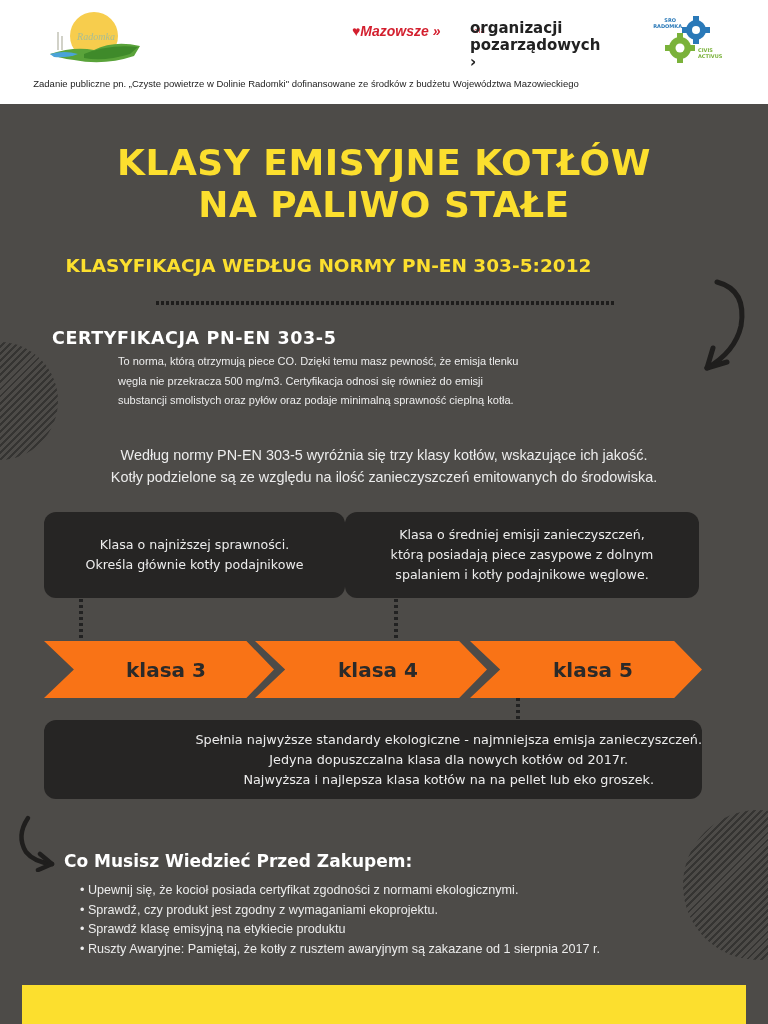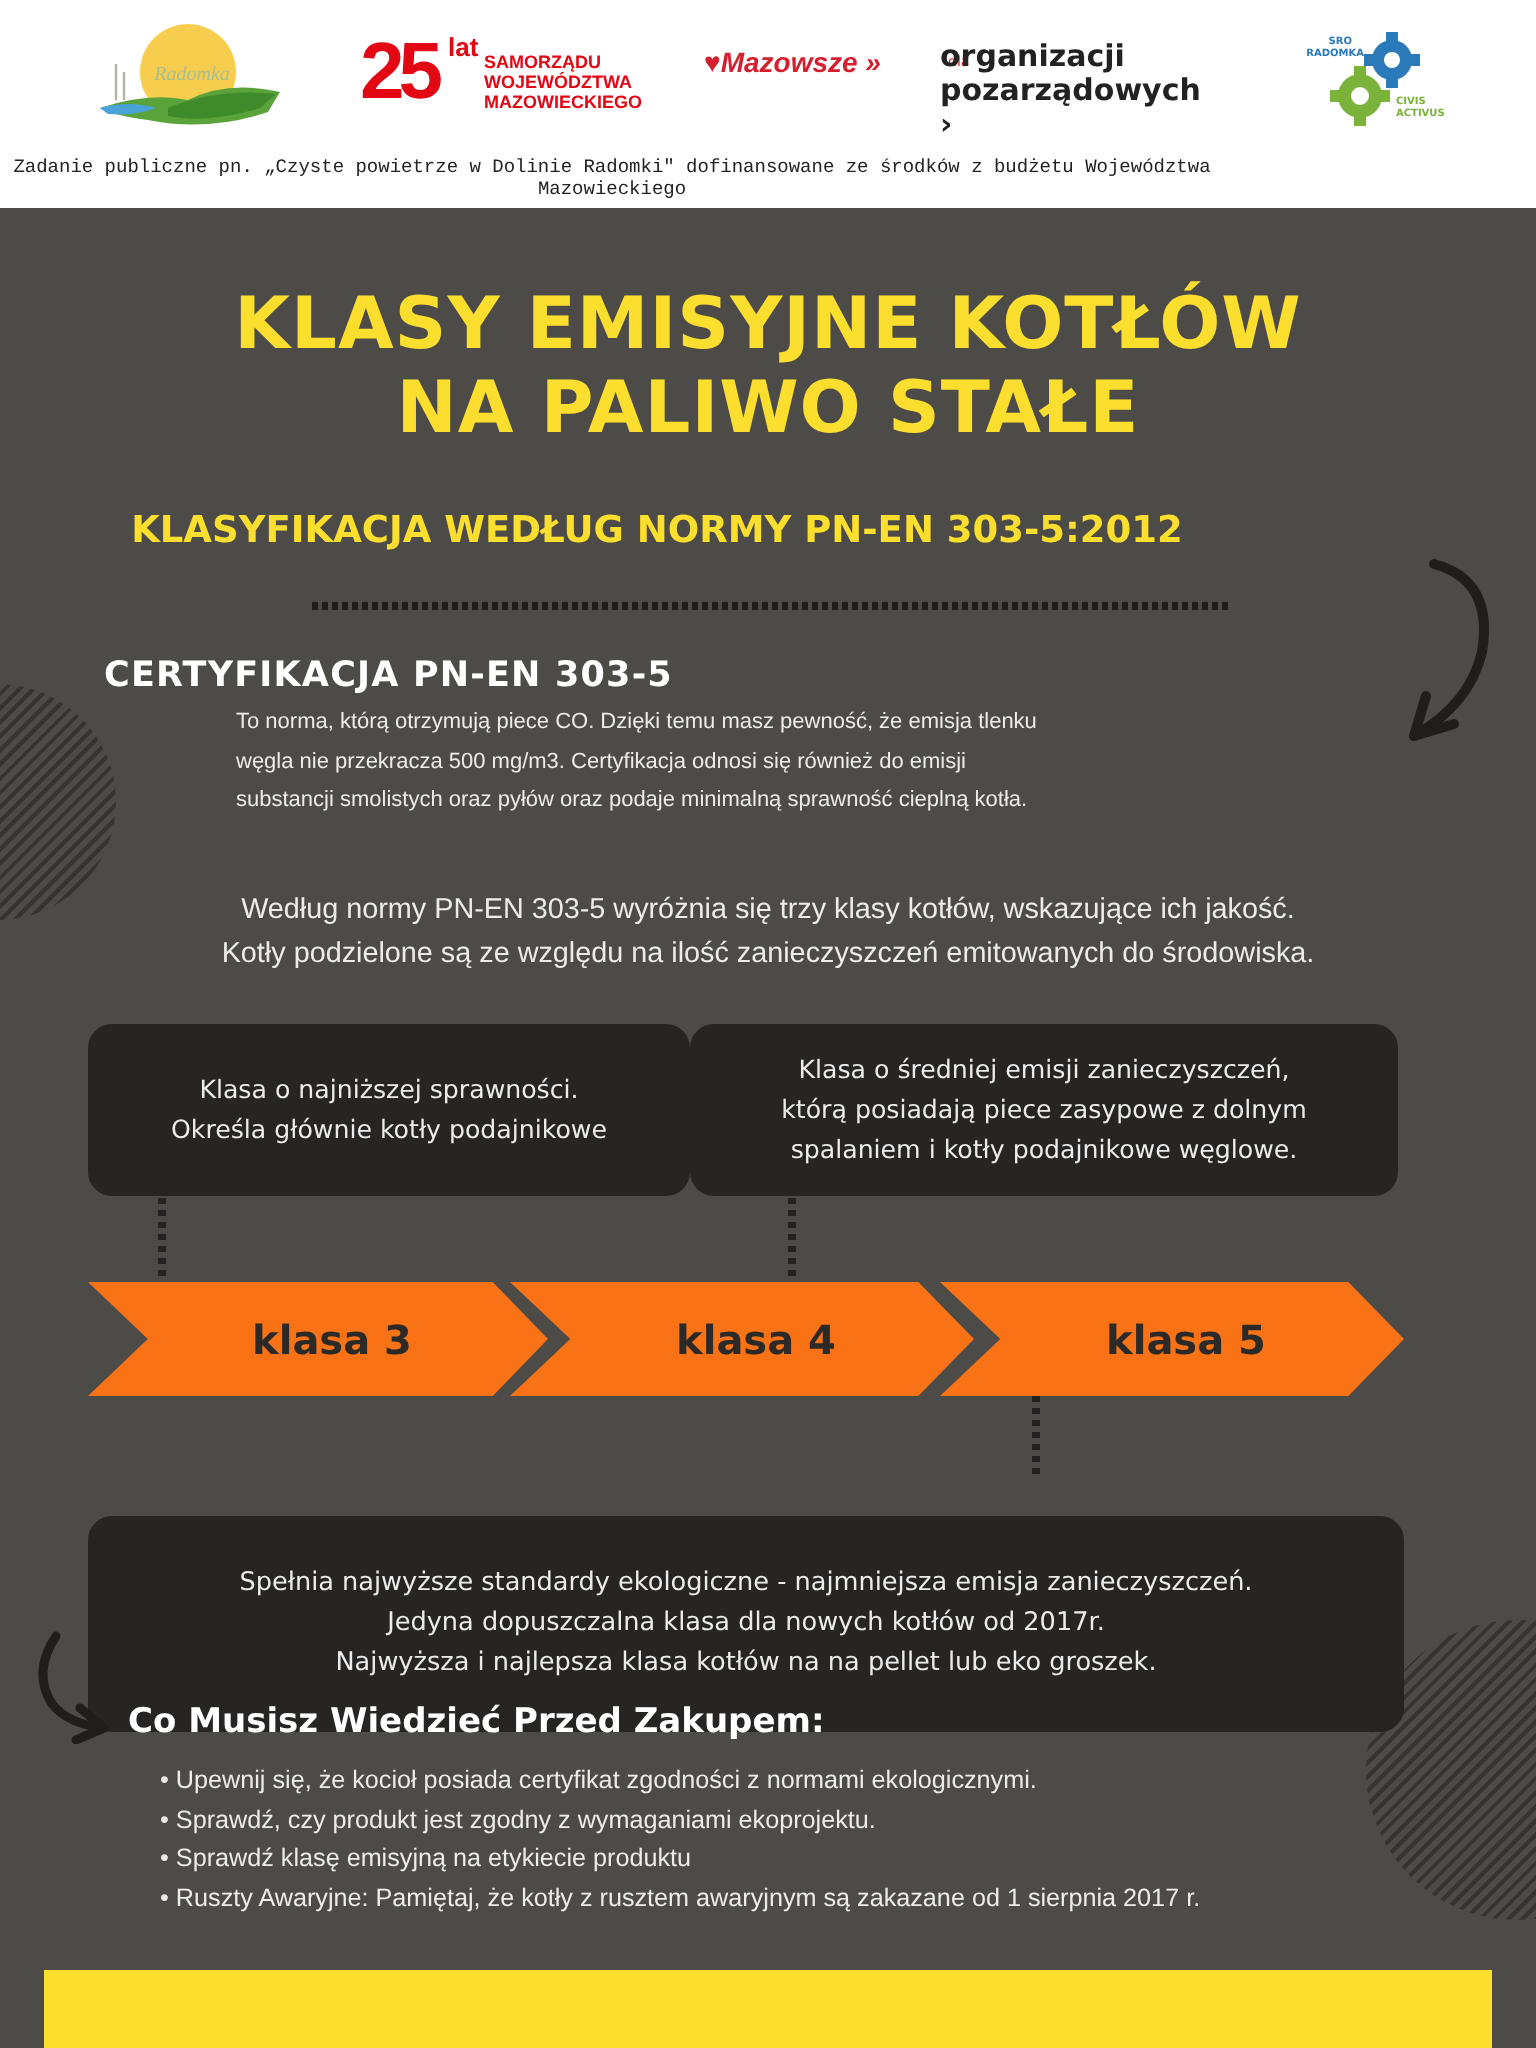--- a/index.html
+++ b/index.html
@@ -11,21 +11,21 @@
   .logo-dolina { left: 44px; top: 10px; width: 100px; height: 56px; }
   .logo-25 { left: 180px; top: 18px; width: 140px; height: 42px; }
   .logo-25 .big { position: absolute; left: 0; top: -4px; font-family: "Liberation Sans", sans-serif; font-weight: bold; color: #e30613; font-size: 40px; letter-spacing: -3px; }
   .logo-25 .lat { position: absolute; left: 44px; top: -2px; font-family: "Liberation Sans", sans-serif; color: #e30613; font-size: 13px; font-weight: bold; }
   .logo-25 .txt { position: absolute; left: 62px; top: 8px; font-family: "Liberation Sans", sans-serif; color: #e30613; font-size: 9px; font-weight: bold; line-height: 10px; }
   .logo-maz { left: 352px; top: 20px; width: 250px; height: 40px; }
   .logo-maz .maz { position: absolute; left: 0; top: 3px; color: #d31f2e; font-weight: bold; font-style: italic; font-size: 14px; font-family: "Liberation Sans", sans-serif; }
   .logo-maz .dla { position: absolute; left: 104px; top: 7px; color: #d31f2e; font-size: 7px; margin-left: 18px; }
   .logo-maz .org { position: absolute; left: 118px; top: 0px; color: #222; font-weight: bold; font-size: 15px; line-height: 17px; font-family: "DejaVu Sans", sans-serif; }
   .logo-civis { left: 648px; top: 14px; width: 80px; height: 54px; }
-  .funding { position: absolute; left: 0; top: 78px; width: 612px; text-align: center; font-size: 9.5px; color: #222; font-family: Liberation Mono, monospace; }
+  .funding { position: absolute; left: 0; top: 78px; width: 612px; text-align: center; font-size: 9.5px; color: #222; font-family: Liberation Sans, sans-serif; }
 
   .title { position: absolute; left: 0; top: 142px; width: 768px; text-align: center; color: #fcdf2e; font-family: "DejaVu Sans", sans-serif; font-weight: bold; font-size: 36px; line-height: 42px; letter-spacing: 0.5px; }
   .subtitle { position: absolute; left: 0; top: 255px; width: 657px; text-align: center; color: #fcdf2e; font-family: "DejaVu Sans", sans-serif; font-weight: bold; font-size: 18.5px; }
   .dotline { position: absolute; left: 156px; top: 301px; width: 458px; height: 4px; background-image: repeating-linear-gradient(90deg, #1e1d1c 0 3px, transparent 3px 5px); }
 
   .deco-circle { position: absolute; border-radius: 50%; background-image: repeating-linear-gradient(135deg, #353432 0 2px, transparent 2px 5px); }
   .deco-left { left: -60px; top: 342px; width: 118px; height: 118px; }
   .deco-right { left: 683px; top: 810px; width: 150px; height: 150px; }
 
   .arrow { position: absolute; }
@@ -33,21 +33,21 @@
   .arrow-bottom { left: 12px; top: 812px; width: 50px; height: 60px; }
 
   .cert-title { position: absolute; left: 52px; top: 328px; color: #ffffff; font-weight: bold; font-size: 17.5px; letter-spacing: 0.6px; }
   .cert-body { position: absolute; left: 118px; top: 352px; width: 580px; color: #ececec; font-family: "Liberation Sans", sans-serif; font-size: 11px; line-height: 19.5px; }
 
   .intro { position: absolute; left: 0; top: 444px; width: 768px; text-align: center; color: #ececec; font-family: "Liberation Sans", sans-serif; font-size: 14.4px; line-height: 22px; }
 
   .box { position: absolute; background: #262524; border-radius: 12px; color: #ececec; font-family: "DejaVu Sans", sans-serif; font-size: 12.6px; line-height: 20px; text-align: center; display: flex; align-items: center; justify-content: center; }
   .box-3 { left: 44px; top: 512px; width: 301px; height: 86px; }
   .box-4 { left: 345px; top: 512px; width: 354px; height: 86px; }
-  .box-5 { left: 44px; top: 758px; width: 658px; height: 108px; font-size: 12.8px; }
+  .box-5 { left: 44px; top: 720px; width: 658px; height: 79px; font-size: 12.8px; justify-content: flex-end; }
 
   .vdot { position: absolute; width: 4px; background-image: repeating-linear-gradient(180deg, #222 0 3px, transparent 3px 6px); }
   .vdot-3 { left: 79px; top: 599px; height: 42px; }
   .vdot-4 { left: 394px; top: 599px; height: 42px; }
   .vdot-5 { left: 516px; top: 698px; height: 42px; }
 
   .chevron { position: absolute; top: 641px; height: 57px; background: #f97316; display: flex; align-items: center; justify-content: center; color: #2b2a29; font-family: "DejaVu Sans", sans-serif; font-weight: bold; font-size: 20px; }
   .chev-3 { left: 44px; width: 230px; clip-path: polygon(0 0, 88% 0, 100% 50%, 88% 100%, 0 100%, 13% 50%); padding-left: 14px; }
   .chev-4 { left: 255px; width: 232px; clip-path: polygon(0 0, 88% 0, 100% 50%, 88% 100%, 0 100%, 13% 50%); padding-left: 14px; }
   .chev-5 { left: 470px; width: 232px; clip-path: polygon(0 0, 88% 0, 100% 50%, 88% 100%, 0 100%, 13% 50%); padding-left: 14px; }
@@ -65,29 +65,20 @@
 
   <svg class="logo logo-dolina" viewBox="0 0 100 56">
     <circle cx="50" cy="26" r="24" fill="#f7cd4d"></circle>
     <path d="M6 44 Q30 36 50 40 Q70 30 96 36 L90 46 Q60 56 30 50 Q14 48 6 44 Z" fill="#5aa33a"></path>
     <path d="M40 44 Q65 34 94 37 L86 44 Q60 52 40 48 Z" fill="#3f8a2a"></path>
     <path d="M6 44 Q20 40 34 44 Q24 48 10 47 Z" fill="#4aa3d8"></path>
     <path d="M14 40 L14 22 M18 40 L18 26" stroke="#b4b4a4" stroke-width="1.2"></path>
     <text x="52" y="30" font-size="10" fill="#a8bd94" font-style="italic" text-anchor="middle" font-family="Liberation Serif, serif">Radomka</text>
   </svg>
 
-  <div class="logo logo-25">
-    <span class="big">25</span>
-    <span class="lat">lat</span>
-    <div class="txt">
-      <div>SAMORZĄDU</div>
-      <div>WOJEWÓDZTWA</div>
-      <div>MAZOWIECKIEGO</div>
-    </div>
-  </div>
 
   <div class="logo logo-maz">
     <span class="maz"><span>♥</span><span>Mazowsze</span> <span>»</span></span>
     <span class="dla">dla</span>
     <div class="org">
       <div>organizacji</div>
       <div>pozarządowych ›</div>
     </div>
   </div>
 

